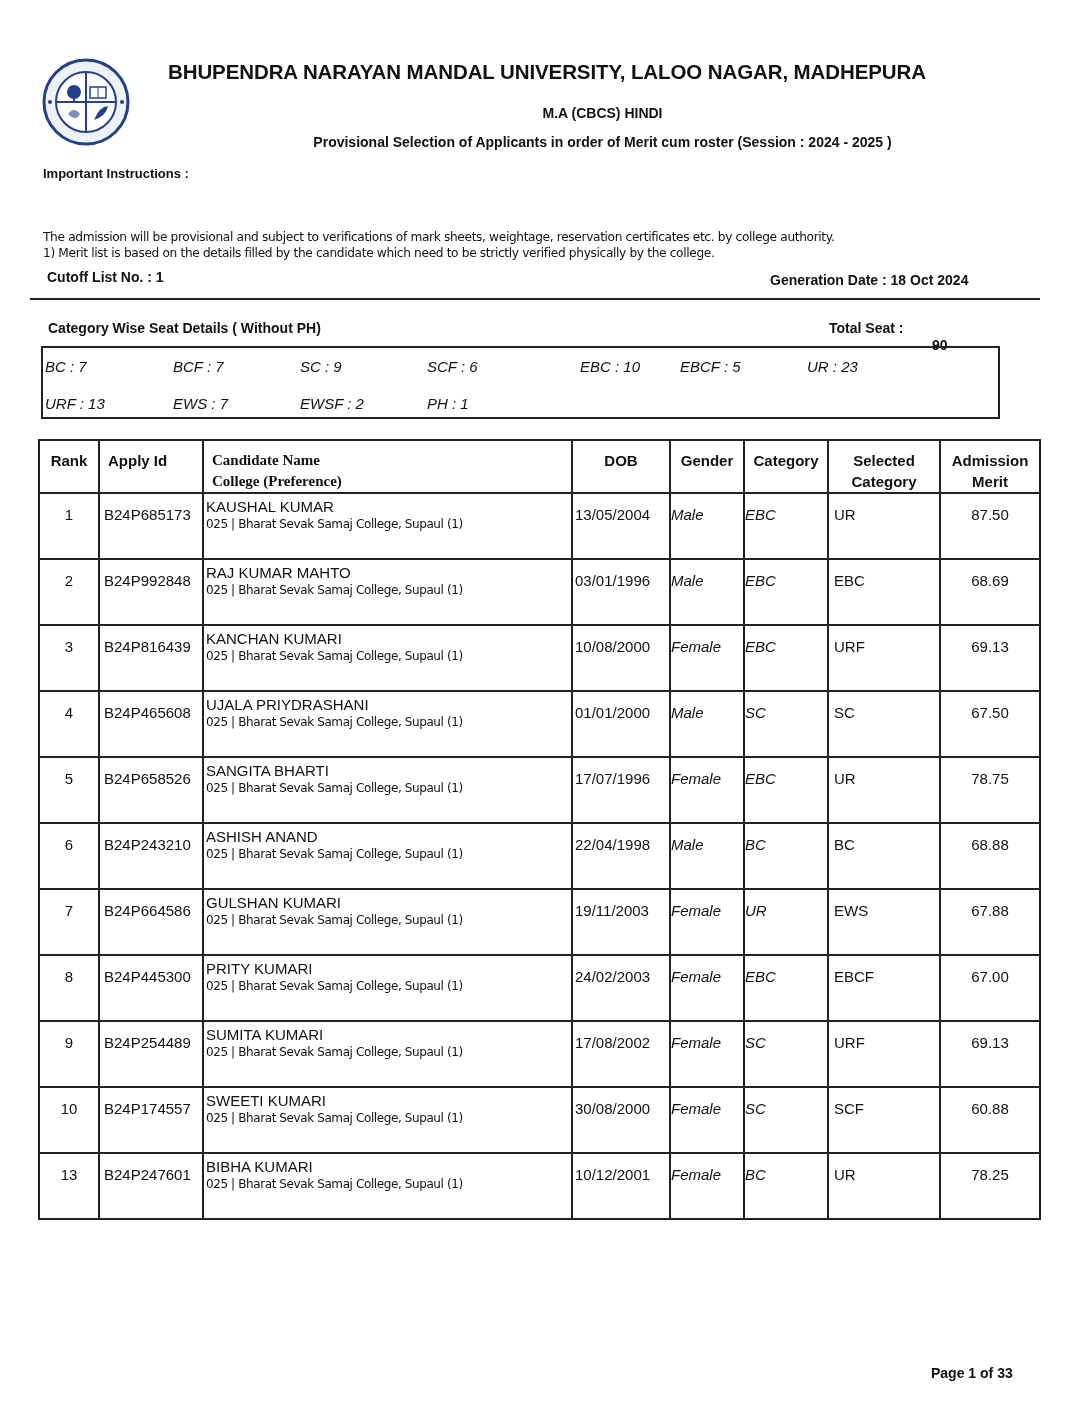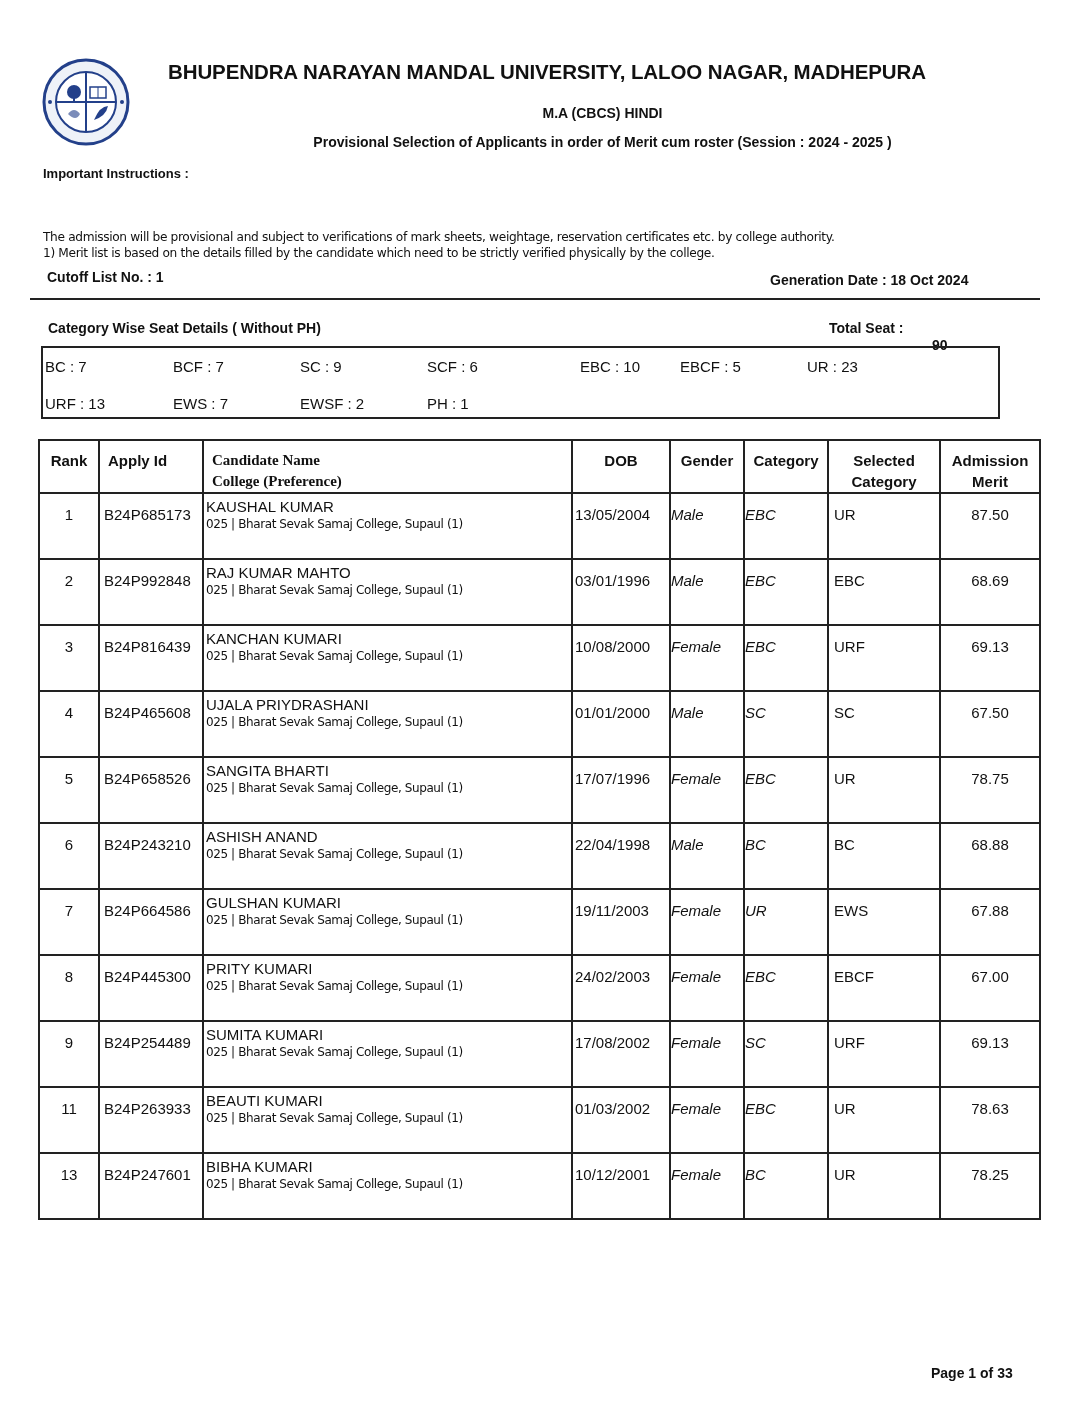--- a/index.html
+++ b/index.html
@@ -48,21 +48,21 @@
     position: absolute; left: 829px; top: 320px; font-size: 14px; font-weight: bold;
   }
   .total-seat-value {
     position: absolute; left: 932px; top: 308px; font-size: 14px; font-weight: bold; margin-top: 29px;
   }
   .seat-box {
     position: absolute; left: 41px; top: 346px; width: 959px; height: 73px;
     border: 2px solid #222; box-sizing: border-box;
   }
   .seat-item {
-    position: absolute; font-size: 15px; white-space: nowrap;
+    position: absolute; font-size: 15px; white-space: nowrap; font-style: italic;
   }
   table.merit {
     position: absolute; left: 38px; top: 439px; width: 1001px;
     border-collapse: collapse; table-layout: fixed;
   }
   table.merit th, table.merit td {
     border: 2px solid #222; vertical-align: top; padding: 0; font-size: 15px;
   }
   table.merit th {
     font-weight: bold; height: 51px; padding-top: 9px; box-sizing: border-box;
@@ -279,31 +279,31 @@
           <span class="cand-name">SUMITA KUMARI</span>
           <span class="college">025 | Bharat Sevak Samaj College, Supaul (1)</span>
         </td>
         <td class="c-dob">17/08/2002</td>
         <td class="c-center">Female</td>
         <td class="c-center">SC</td>
         <td class="c-left">URF</td>
         <td class="c-merit">69.13</td>
       </tr>
       <tr>
-        <td class="c-rank">11</td>
-        <td class="c-id">B24P263933</td>
-        <td class="c-name">
-          <span class="cand-name">BEAUTI KUMARI</span>
-          <span class="college">025 | Bharat Sevak Samaj College, Supaul (1)</span>
-        </td>
-        <td class="c-dob">01/03/2002</td>
-        <td class="c-center">Female</td>
-        <td class="c-center">EBC</td>
-        <td class="c-left">UR</td>
-        <td class="c-merit">78.63</td>
+        <td class="c-rank">10</td>
+        <td class="c-id">B24P174557</td>
+        <td class="c-name">
+          <span class="cand-name">SWEETI KUMARI</span>
+          <span class="college">025 | Bharat Sevak Samaj College, Supaul (1)</span>
+        </td>
+        <td class="c-dob">30/08/2000</td>
+        <td class="c-center">Female</td>
+        <td class="c-center">SC</td>
+        <td class="c-left">SCF</td>
+        <td class="c-merit">60.88</td>
       </tr>
       <tr>
         <td class="c-rank">13</td>
         <td class="c-id">B24P247601</td>
         <td class="c-name">
           <span class="cand-name">BIBHA KUMARI</span>
           <span class="college">025 | Bharat Sevak Samaj College, Supaul (1)</span>
         </td>
         <td class="c-dob">10/12/2001</td>
         <td class="c-center">Female</td>

